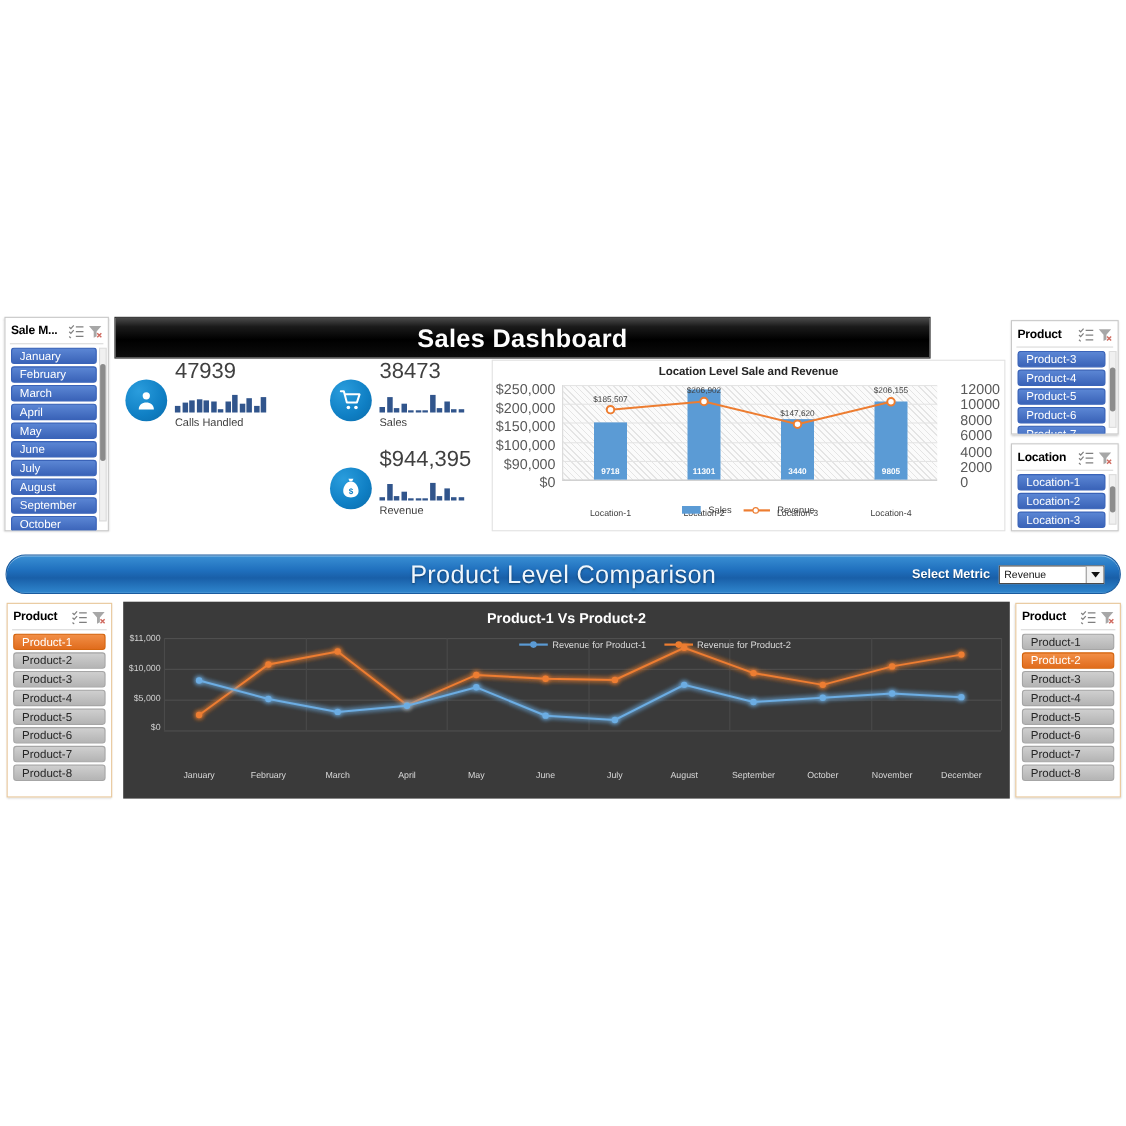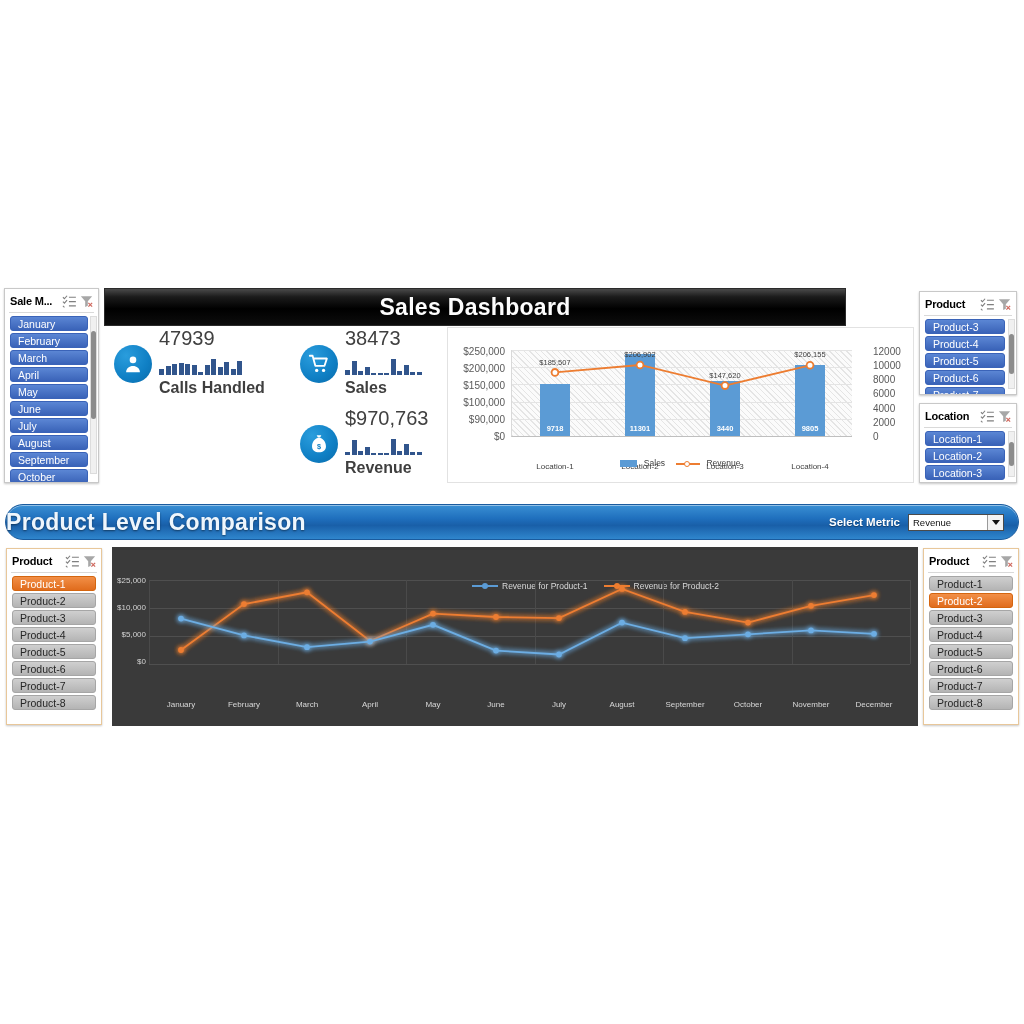--- a/index.html
+++ b/index.html
@@ -41,61 +41,61 @@
 
   
   .kpis{position:absolute;left:104px;top:42px;width:340px;height:156px;background:#fff;}
   .kpi{position:absolute;width:168px;height:76px;}
   .kpi-icon{position:absolute;left:0;top:18px;width:38px;height:38px;border-radius:50%;
             background:radial-gradient(circle at 32% 28%,#2a9ddd 0%,#0f7fc4 60%,#0a6aa8 100%);
             color:#fff;display:flex;align-items:center;justify-content:center;}
   .kpi-icon svg{width:22px;height:22px;fill:#ffffff;}
   .kpi-val{position:absolute;left:45px;top:0px;font-size:20px;color:#404040;
            font-weight:normal;white-space:nowrap;}
-  .kpi-lbl{position:absolute;left:45px;top:52px;font-size:16px;color:#3f3f3f;font-weight:bold;}
+  .kpi-lbl{position:absolute;left:45px;top:52px;font-size:10px;color:#3f3f3f;font-weight:normal;}
   .spark{position:absolute;left:45px;top:26px;height:22px;display:flex;align-items:flex-end;gap:1.5px;}
   .spark i{display:block;width:5px;background:#31558c;}
 
   
   .combo{position:absolute;left:447px;top:42px;width:467px;height:156px;
          background:#ffffff;border:1px solid #e2e2e2;box-sizing:border-box;}
   .combo-title{text-align:center;font-size:10.5px;font-weight:bold;color:#262626;
                padding-top:4px;letter-spacing:-.1px;}
   .combo-plot{position:absolute;left:63px;top:22px;width:341px;height:87px;
               border-left:1px solid #d9d9d9;border-bottom:1px solid #bfbfbf;
               box-sizing:border-box;
               background-image:
                 repeating-linear-gradient(45deg,rgba(170,170,170,.28) 0 1px,transparent 1px 4px);
               background-color:#fbfbfb;}
   .gl{position:absolute;left:0;right:0;height:1px;background:#e4e4e4;}
   .ax-l{position:absolute;left:0;top:22px;width:60px;height:88px;}
   .ax-r{position:absolute;right:0;top:22px;width:44px;height:88px;}
-  .ax-l span,.ax-r span{position:absolute;font-size:10px;color:#595959;white-space:nowrap;}
+  .ax-l span,.ax-r span{position:absolute;font-size:13px;color:#595959;white-space:nowrap;}
   .ax-l span{right:3px;text-align:right;}
   .ax-r span{left:4px;}
   .bar{position:absolute;bottom:0;width:30px;background:#5b9bd5;}
   .bar b{position:absolute;bottom:3px;left:0;right:0;text-align:center;color:#fff;
          font-size:7.5px;font-weight:bold;}
   .catlbl{position:absolute;top:112px;font-size:8px;color:#404040;text-align:center;width:86px;}
   .dlbl{position:absolute;font-size:7.5px;color:#404040;text-align:center;width:80px;white-space:nowrap;}
   .combo-legend{position:absolute;left:0;right:0;top:130px;display:flex;justify-content:center;
                 align-items:center;gap:11px;font-size:8.5px;color:#404040;}
   .lg-sq{width:17px;height:7px;background:#5b9bd5;display:inline-block;margin-right:4px;vertical-align:middle;}
   .lg-line{display:inline-block;width:24px;height:7px;position:relative;margin-right:4px;vertical-align:middle;}
   .lg-line::before{content:"";position:absolute;top:3px;left:0;width:24px;height:1.6px;background:#ed7d31;}
   .lg-line::after{content:"";position:absolute;top:.5px;left:8px;width:6px;height:6px;border-radius:50%;
                   background:#fff;border:1.6px solid #ed7d31;box-sizing:border-box;}
 
   
   .banner{position:absolute;left:5px;top:219px;width:1014px;height:36px;border-radius:18px;
           background:linear-gradient(180deg,#3a90d4 0%,#1f6fbd 40%,#195fa8 60%,#2f86cd 100%);
           border:1px solid #1a5b9e;box-sizing:border-box;
           box-shadow:inset 0 1px 0 rgba(255,255,255,.45);display:flex;align-items:center;}
-  .banner-title{position:absolute;left:0;right:0;color:#eef6fd;
-                font-size:23px;font-weight:bold;letter-spacing:.3px;
+  .banner-title{position:absolute;left:0;right:0;text-align:center;color:#eef6fd;
+                font-size:23px;font-weight:normal;letter-spacing:.3px;
                 text-shadow:0 1px 2px rgba(0,0,0,.45);}
   .sel-wrap{position:absolute;right:14px;display:flex;align-items:center;gap:8px;}
   .sel-lbl{color:#ffffff;font-size:11.5px;font-weight:bold;text-shadow:0 1px 1px rgba(0,0,0,.4);}
   .sel-box{width:96px;height:17px;background:#ffffff;border:1px solid #4a4a4a;
            display:flex;align-items:center;box-sizing:border-box;}
   .sel-val{flex:1;font-size:9.5px;color:#111;padding-left:4px;white-space:nowrap;}
   .sel-btn{width:15px;height:15px;border-left:1px solid #9a9a9a;display:flex;
            align-items:center;justify-content:center;background:#f3f3f3;}
   .caret{width:0;height:0;border-left:4px solid transparent;border-right:4px solid transparent;
          border-top:5px solid #111;}
@@ -225,40 +225,41 @@
 
 
     <div class="kpi" style="left:196px;top:80px;">
       <div class="kpi-icon">
         <svg viewBox="0 0 24 24">
             <path d="M9.5 2.5h5l-1.2 2.4h-2.6z"></path>
           <path d="M12 5.2c4.4 0 7.6 5 7.6 9.4 0 4-3.2 6.4-7.6 6.4S4.4 18.6 4.4 14.6c0-4.4 3.2-9.4 7.6-9.4z"></path>
           <text x="12" y="17.4" font-size="8" font-family="Liberation Sans, sans-serif" text-anchor="middle" fill="#0f7fc4" font-weight="bold">$</text>
           </svg>
       </div>
-      <div class="kpi-val">$970,763</div>
+      <div class="kpi-val">$944,395</div>
       <div class="spark">
         <i style="height:3px"></i>
           <i style="height:15px"></i>
           <i style="height:4px"></i>
           <i style="height:8px"></i>
         <i style="height:2px"></i>
           <i style="height:2px"></i>
           <i style="height:2px"></i>
           <i style="height:16px"></i>
         <i style="height:4px"></i>
           <i style="height:11px"></i>
           <i style="height:3px"></i>
           <i style="height:3px"></i>
       </div>
       <div class="kpi-lbl">Revenue</div>
     </div>
   </div>
 
   <div class="combo">
+    <div class="combo-title">Location Level Sale and Revenue</div>
 
     <div class="ax-l">
       <span style="top:-4px">$250,000</span>
       <span style="top:13px">$200,000</span>
       <span style="top:30px">$150,000</span>
       <span style="top:47px">$100,000</span>
       <span style="top:64px">$90,000</span>
       <span style="top:81px">$0</span>
     </div>
 
@@ -439,23 +440,24 @@
         <div class="sl-item sl-gray">Product-4</div>
         <div class="sl-item sl-gray">Product-5</div>
         <div class="sl-item sl-gray">Product-6</div>
         <div class="sl-item sl-gray">Product-7</div>
         <div class="sl-item sl-gray">Product-8</div>
       </div>
     </div>
   </div>
 
   <div class="dark">
+    <div class="dark-title">Product-1 Vs Product-2</div>
 
     <div class="dax">
-      <span style="top:-4px">$25,000</span>
+      <span style="top:-4px">$11,000</span>
       <span style="top:23px">$10,000</span>
       <span style="top:50px">$5,000</span>
       <span style="top:77px">$0</span>
     </div>
 
     <div class="dlegend">
       <span class="dl-item">
         <span class="dl-mark dl-blue"></span>
         <span>Revenue for Product-1</span>
       </span>

